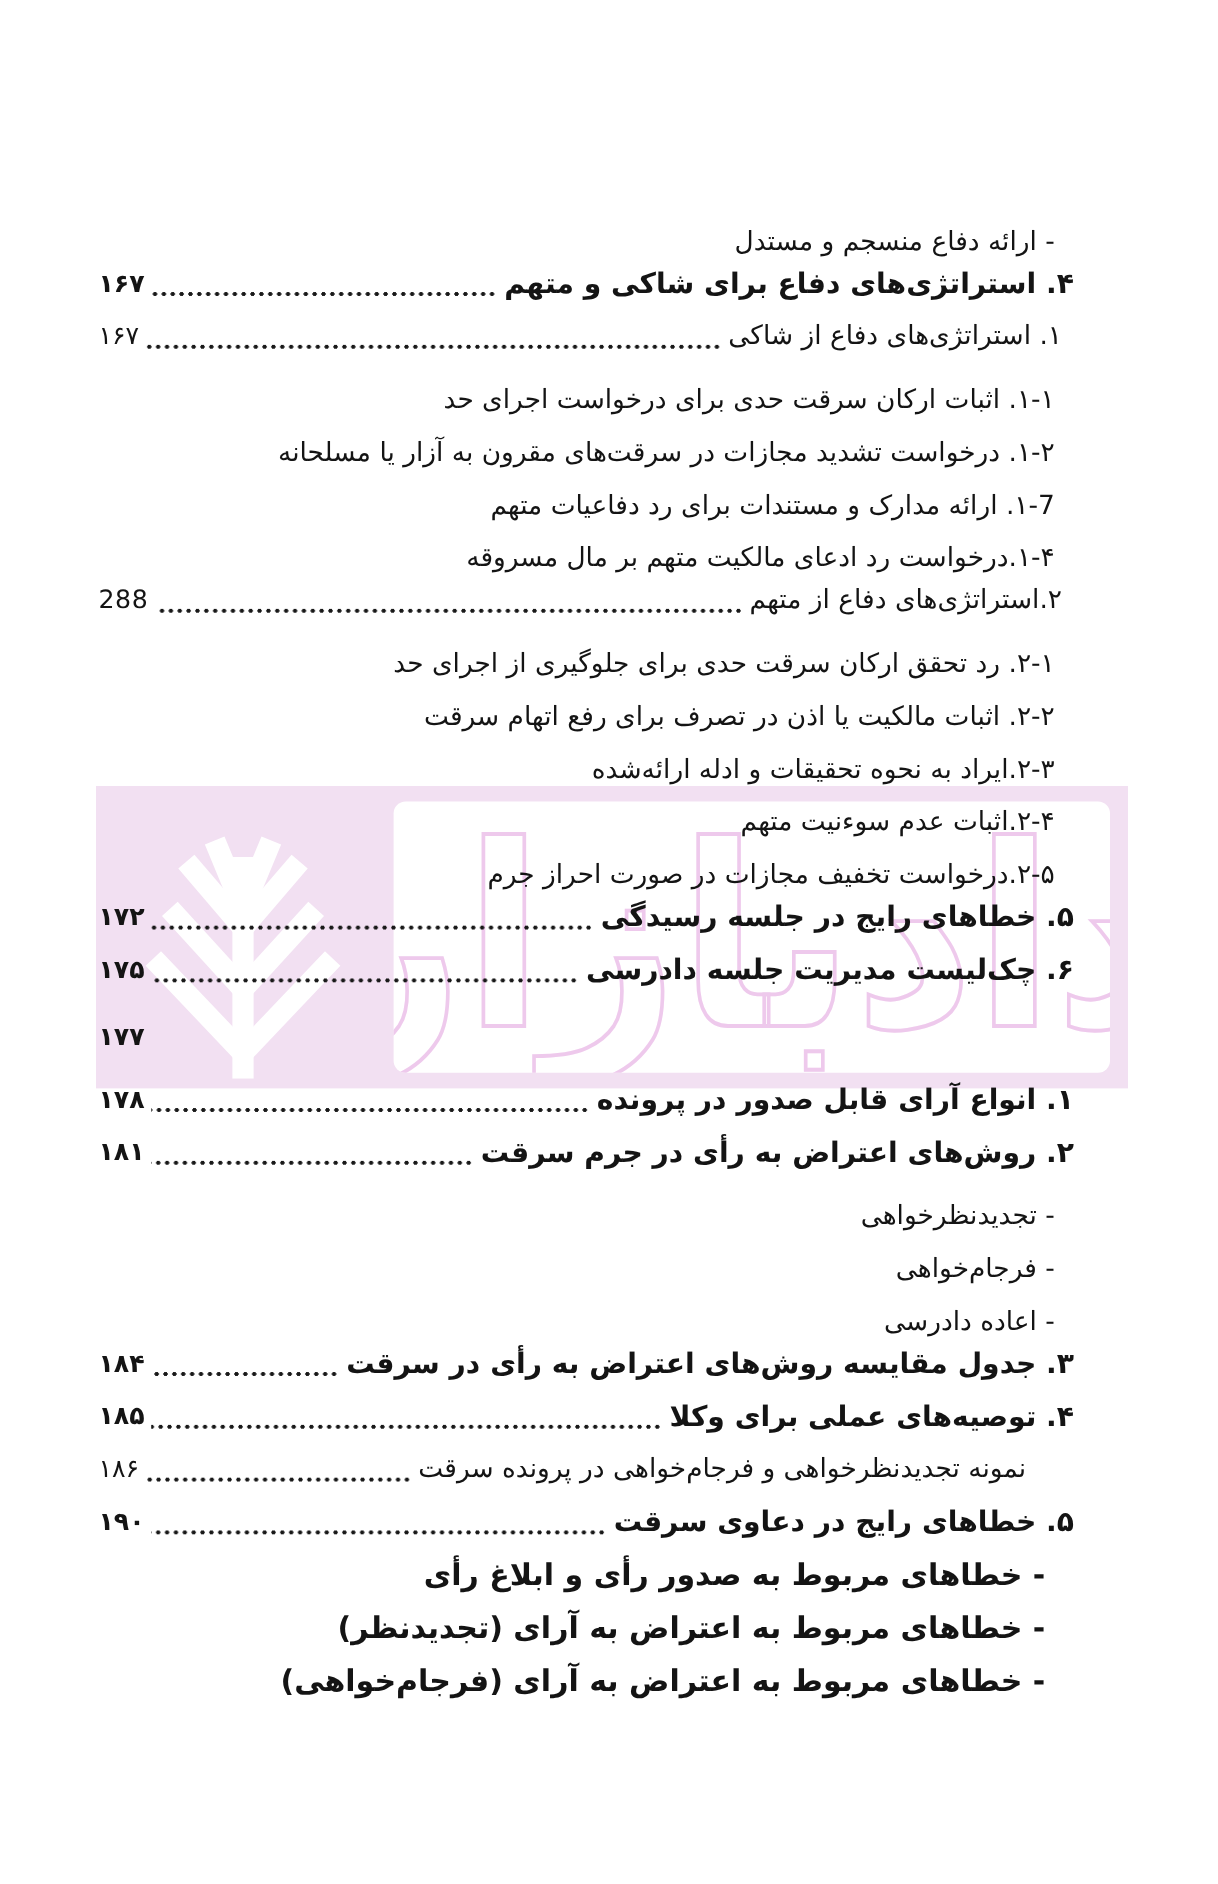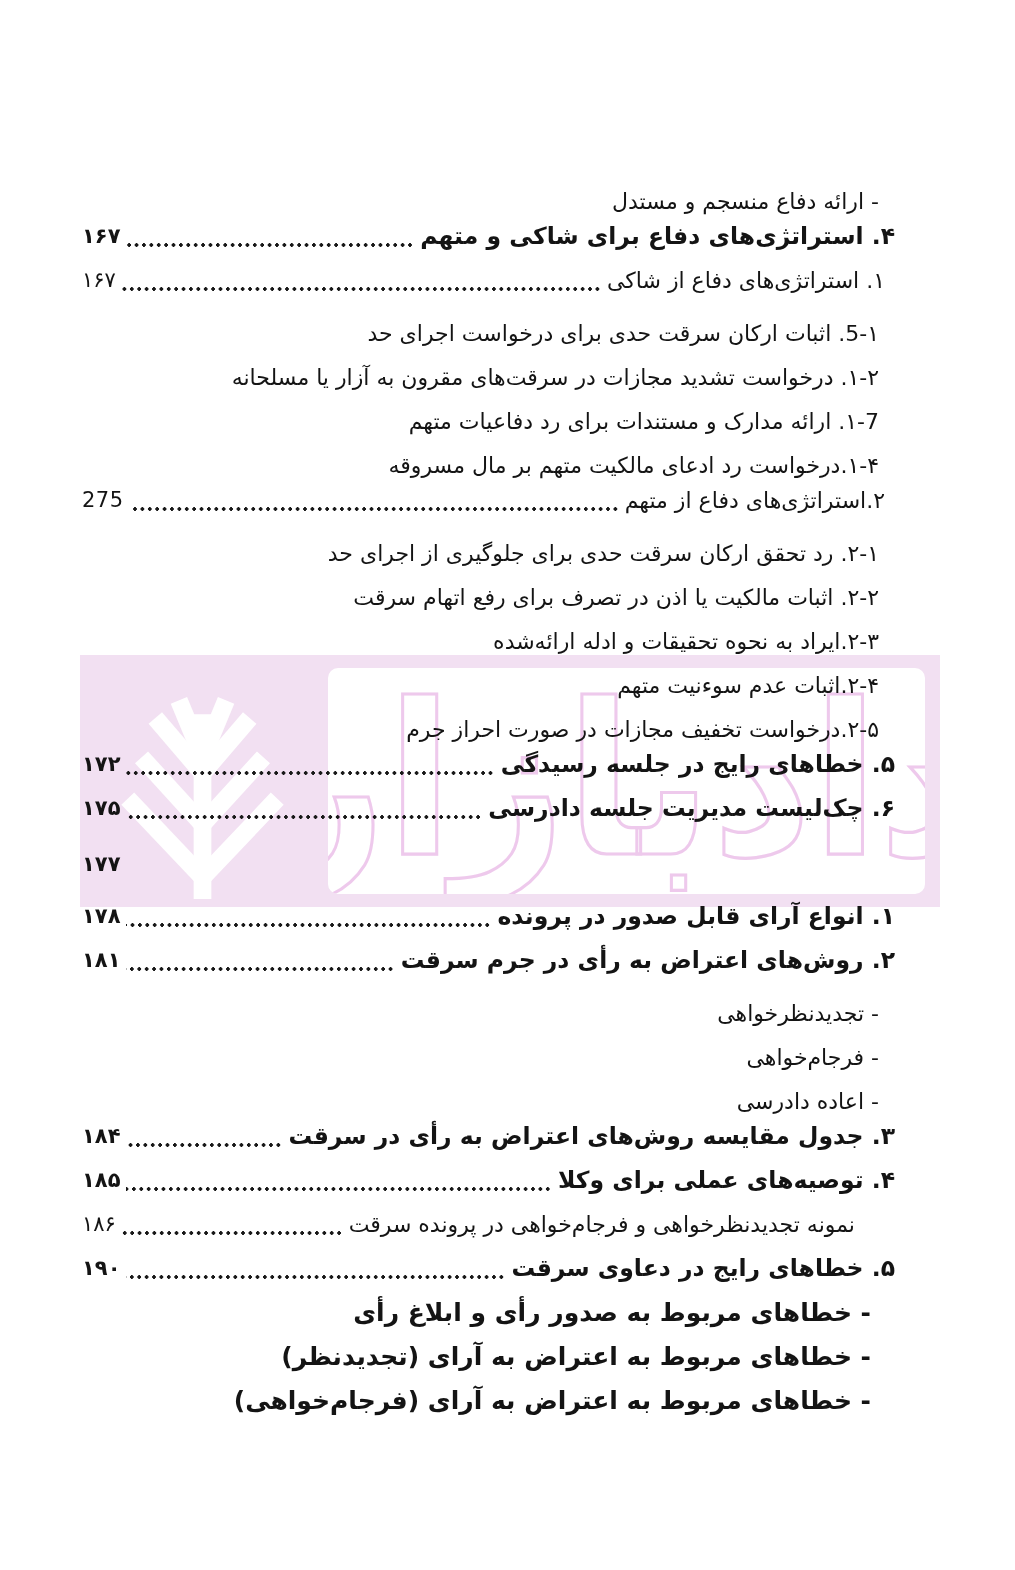--- a/index.html
+++ b/index.html
@@ -145,35 +145,35 @@
         <span class="title">۴. استراتژی‌های دفاع برای شاکی و متهم</span>
         <span class="leader"></span>
         <span class="page">۱۶۷</span>
       </div>
       <div class="row st-regular ind-sub1">
         <span class="title">۱. استراتژی‌های دفاع از شاکی</span>
         <span class="leader"></span>
         <span class="page">۱۶۷</span>
       </div>
       <div class="row st-regular ind-sub2">
-        <span class="title">5-۱. اثبات ارکان سرقت حدی برای درخواست اجرای حد</span>
+        <span class="title">۱-۱. اثبات ارکان سرقت حدی برای درخواست اجرای حد</span>
       </div>
       <div class="row st-regular ind-sub2">
         <span class="title">۱-۲. درخواست تشدید مجازات در سرقت‌های مقرون به آزار یا مسلحانه</span>
       </div>
       <div class="row st-regular ind-sub2">
         <span class="title">۱-7. ارائه مدارک و مستندات برای رد دفاعیات متهم</span>
       </div>
       <div class="row st-regular ind-sub2">
         <span class="title">۱-۴.درخواست رد ادعای مالکیت متهم بر مال مسروقه</span>
       </div>
       <div class="row st-regular ind-sub1">
         <span class="title">۲.استراتژی‌های دفاع از متهم</span>
         <span class="leader"></span>
-        <span class="page">275</span>
+        <span class="page">288</span>
       </div>
       <div class="row st-regular ind-sub2">
         <span class="title">۲-۱. رد تحقق ارکان سرقت حدی برای جلوگیری از اجرای حد</span>
       </div>
       <div class="row st-regular ind-sub2">
         <span class="title">۲-۲. اثبات مالکیت یا اذن در تصرف برای رفع اتهام سرقت</span>
       </div>
       <div class="row st-regular ind-sub2">
         <span class="title">۲-۳.ایراد به نحوه تحقیقات و ادله ارائه‌شده</span>
       </div>

